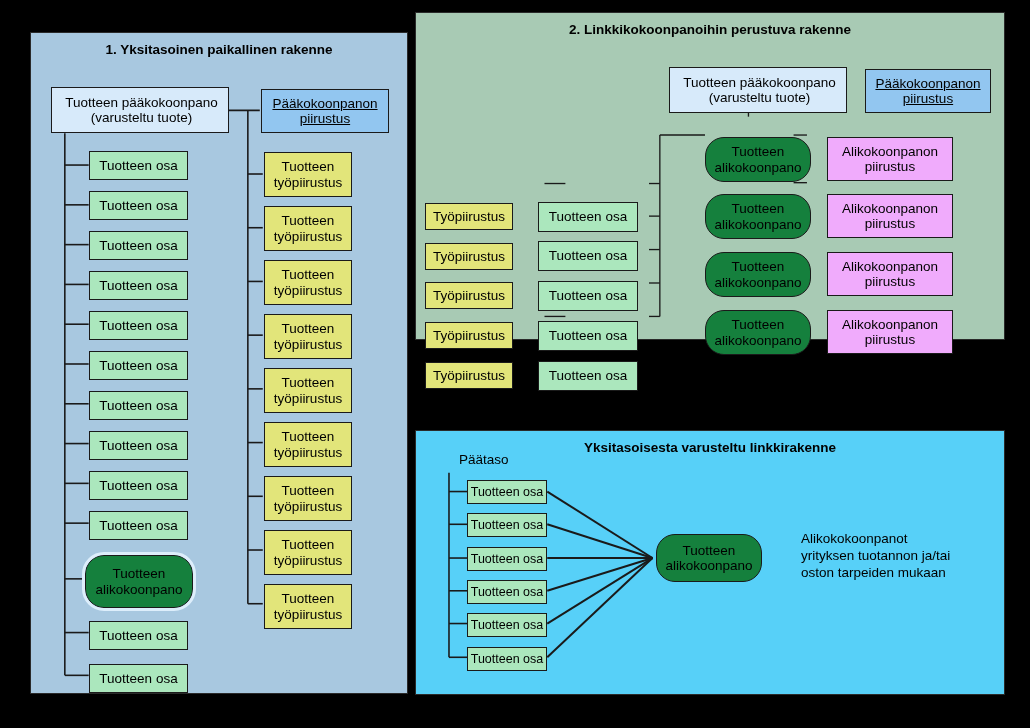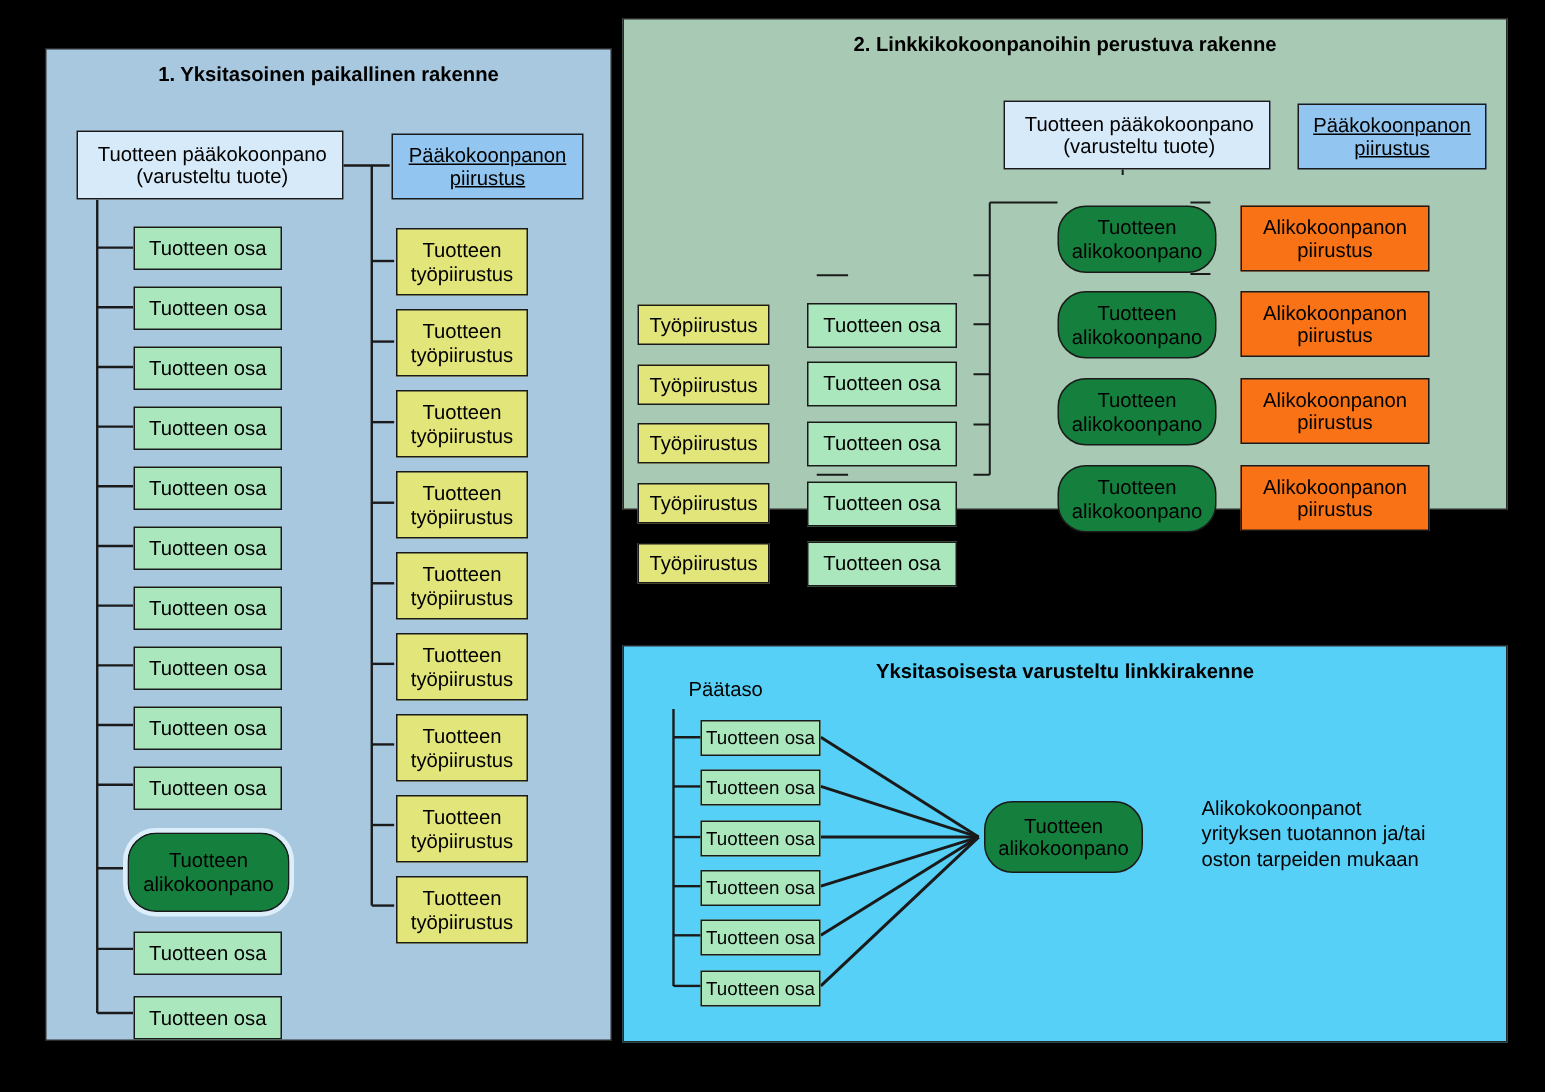--- a/index.html
+++ b/index.html
@@ -13,21 +13,21 @@
           font-weight:bold;font-size:13.5px;}
   .box{position:absolute;box-sizing:border-box;border:1.5px solid #1a1a1a;
        display:flex;align-items:center;justify-content:center;text-align:center;
        font-size:13.5px;line-height:1.13;}
   .root{background:#d7eafa;justify-content:flex-start;text-align:center;
         padding-left:5px;padding-right:2px;}
   .bluebox{background:#92c6f0;text-decoration:underline;}
   .green{background:#abe7bd;}
   .yellow{background:#e2e57a;}
   .orange{background:#15803d;border-radius:19px;}
-  .lavender{background:#f97316;}
+  .lavender{background:#f0abfc;}
   .hl{outline:3px solid #ddeefb;}
   .small{font-size:12.5px;}
   svg.lines{position:absolute;left:0;top:0;width:100%;height:100%;}
   .freetext{position:absolute;font-size:13.5px;line-height:1.25;}
   .b{font-weight:bold;}
 </style>
 </head>
 <body>
 
 <div id="stage">

